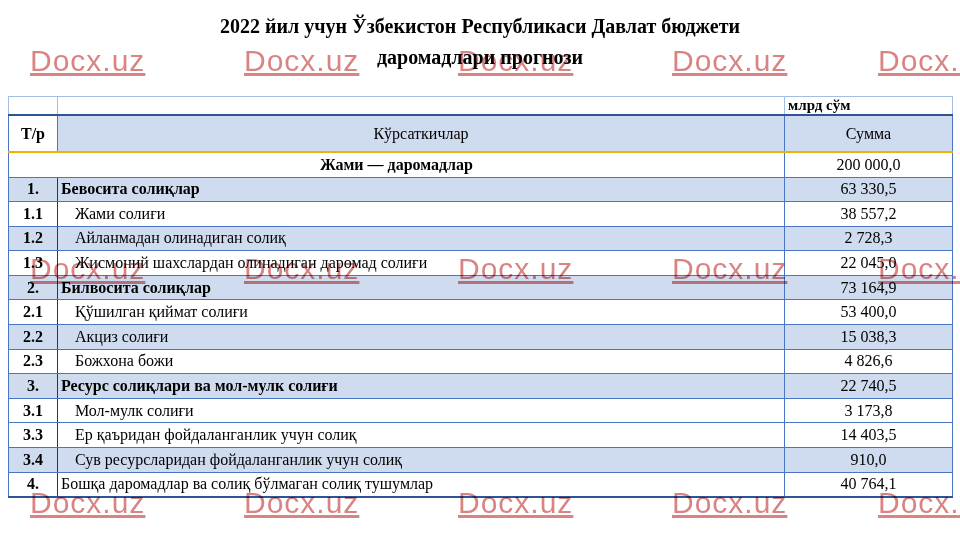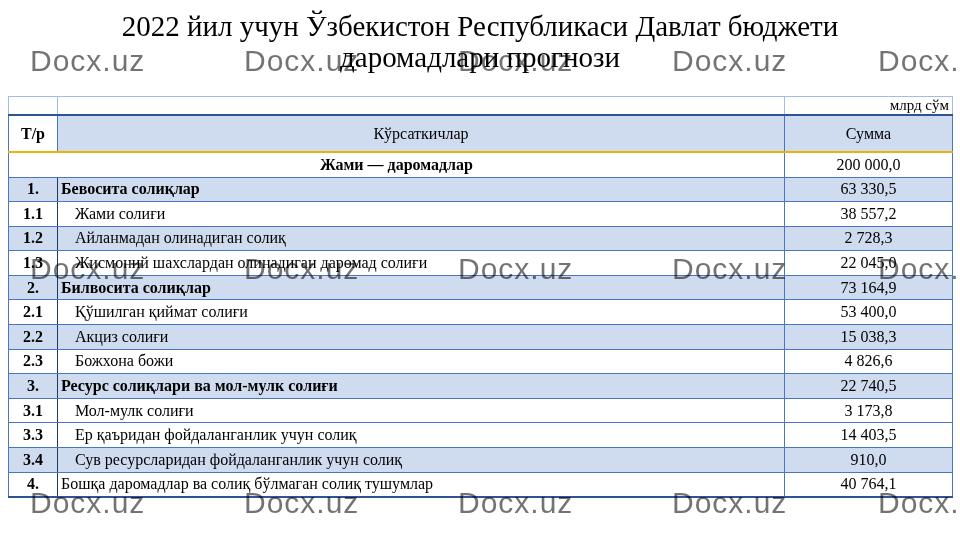--- a/index.html
+++ b/index.html
@@ -6,22 +6,22 @@
   html,body { margin:0; padding:0; }
   body {
     width:960px; height:540px;
     position:relative; overflow:hidden;
     background:#ffffff;
     font-family:"Liberation Serif", serif;
     color:#000;
   }
   .title {
     position:absolute; top:11px; left:0; width:100%;
-    text-align:center; font-weight:normal;
-    font-size:29px; line-height:31px;
+    text-align:center; font-weight:bold;
+    font-size:20px; line-height:31px;
     z-index:1;
   }
   .table-wrap {
     position:absolute; left:8px; top:96px; width:944px;
     z-index:2;
   }
   table {
     width:100%; border-collapse:collapse; table-layout:fixed;
     font-size:16px;
   }
@@ -31,21 +31,21 @@
     overflow:hidden; white-space:nowrap;
     vertical-align:middle;
   }
   
   tr.unit-row td {
     border-color:#a3bce1;
     border-bottom:none;
     height:16px;
     font-size:15px;
   }
-  td.unit-cell { font-weight:normal; text-align:right; }
+  td.unit-cell { font-weight:bold; text-align:left; }
   
   tr.head-row td {
     border-top:2.5px solid #2e5496;
     border-bottom:2px solid #eab308;
     height:37px;
     text-align:center;
   }
   td.shaded { background:#cfdbee; }
   td.head-num { font-weight:bold; }
   
@@ -60,24 +60,25 @@
   td.label { text-align:left;margin-left:48px; }
   tr.section td.label { font-weight:bold; }
   tr.item  td.label { padding-left:17px; }
   td.value { text-align:center; }
   tbody tr:last-child td { border-bottom:2px solid #2e5496; }
   
   .wm {
     position:absolute;
     font-family:"Liberation Sans", sans-serif;
     font-size:30px; letter-spacing:1px;
-    color:#000000; opacity:0.55;
+    color:#b91c1c; opacity:0.55;
     mix-blend-mode:multiply;
     z-index:5; pointer-events:none;
     white-space:nowrap;
+    text-decoration:underline;
   }
 </style>
 </head>
 <body>
 
 <div class="title">
   <div>2022 йил учун Ўзбекистон Республикаси Давлат бюджети</div>
   <div>даромадлари прогнози</div>
 </div>
 

